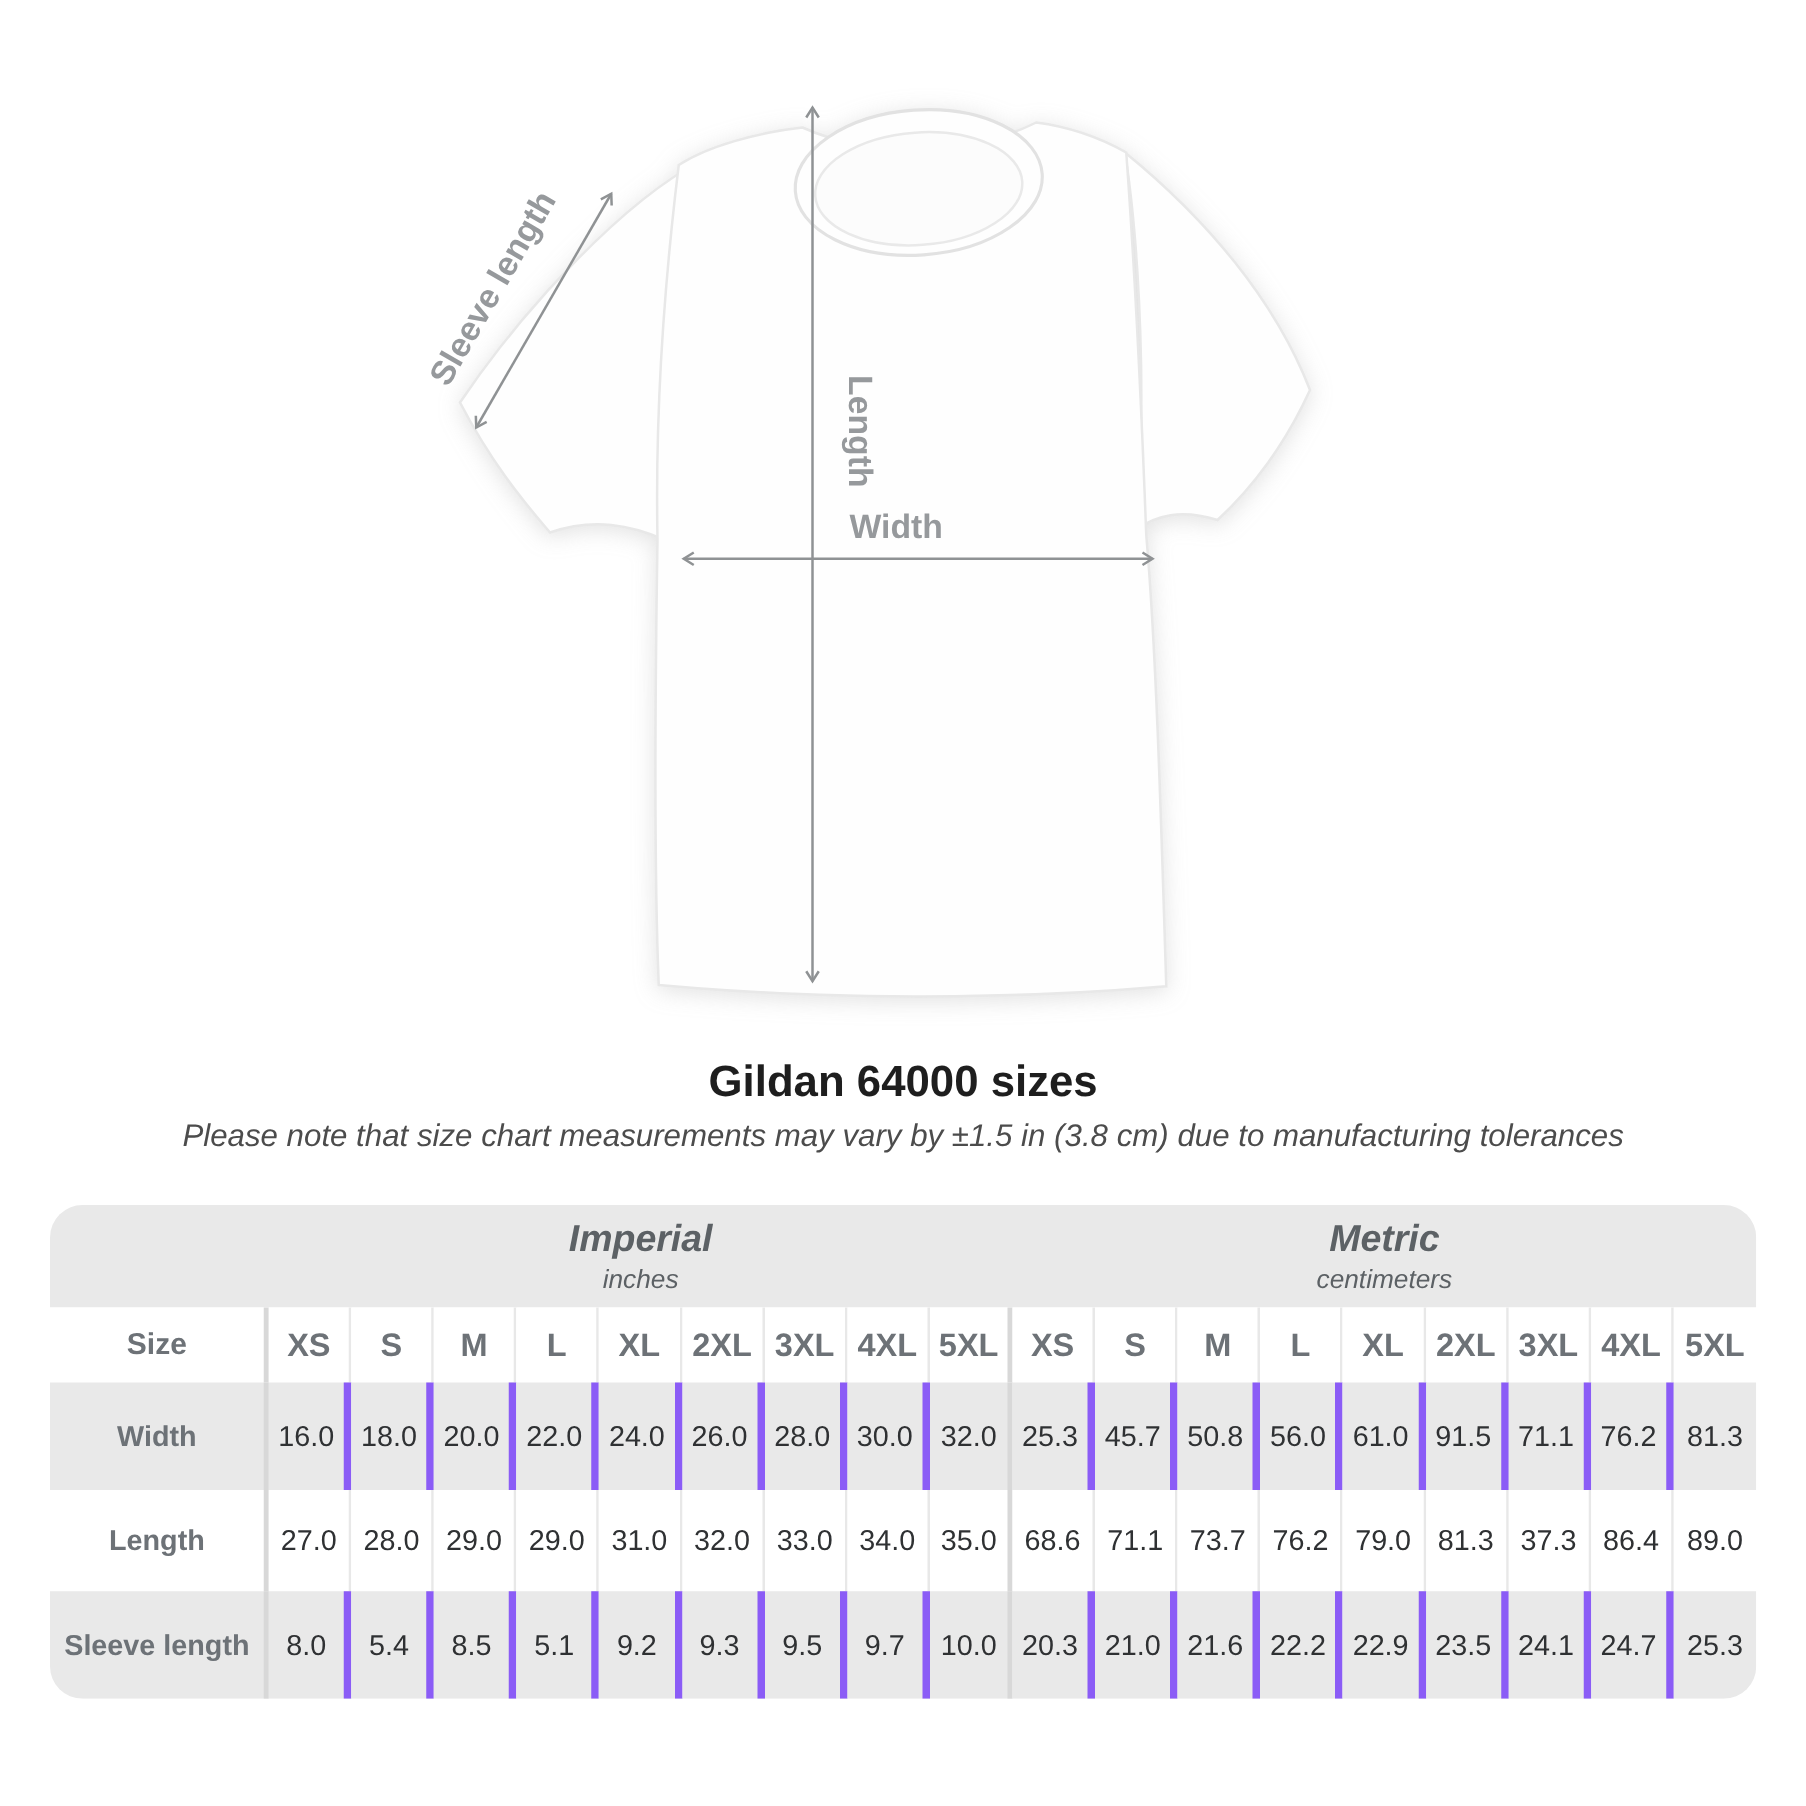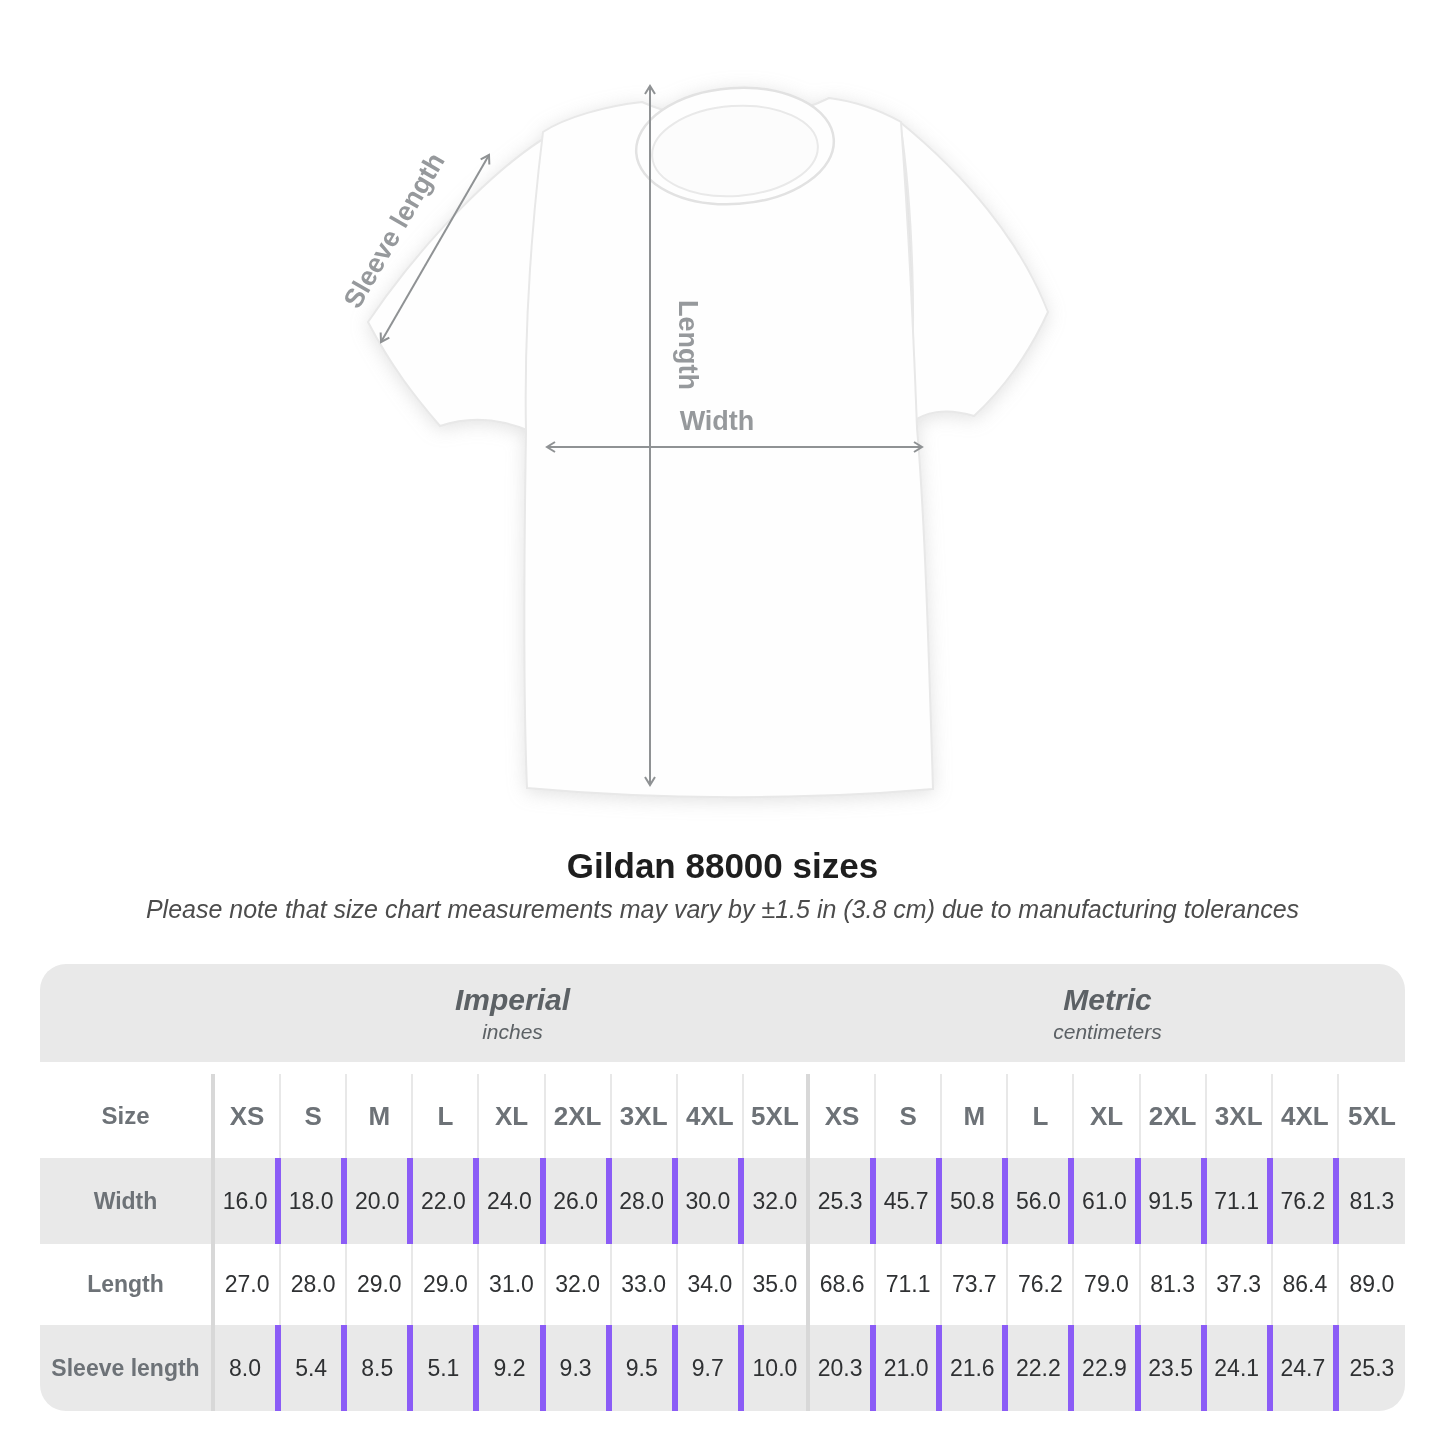--- a/index.html
+++ b/index.html
@@ -33,32 +33,32 @@
     text-align:center;
     font-size:25px; font-style:italic; color:#4c4c4c;
   }
 
   
   .size-table {
     position:absolute; left:40px; top:964px; width:1365px;
     border-radius:26px; overflow:hidden; background:#ffffff;
   }
   .band {
-    height:98px; background:#e9e9e9;
+    height:82px; background:#e9e9e9;
     display:grid; grid-template-columns:175px repeat(18,1fr);
     align-items:center;
   }
   .band .half { text-align:center; color:#5c6165; }
   .band .half.imp { grid-column:2/11; }
   .band .half.met { grid-column:11/20; }
   .band .half .t { font-size:30px; font-weight:700; font-style:italic; line-height:36px; }
   .band .half .u { font-size:21px; font-style:italic; line-height:27px; }
 
   .row { display:grid; grid-template-columns:175px repeat(18,1fr); }
-  .row.sizes   { height:84px;margin-top:12px; }
+  .row.sizes   { height:60px; }
   .row.r-width { height:86px; }
   .row.r-len   { height:81px; }
   .row.r-slv   { height:86px; }
 
   .c {
     display:flex; align-items:center; justify-content:center;
     border-right:2px solid transparent;
   }
   .row.w .c { background:#ffffff; border-right-color:#e8e8e8; }
   .row.g .c { background:#e9e9e9; border-right:6px solid #8b5cf6; }
@@ -92,21 +92,21 @@
 
     <line x1="650" y1="86" x2="650" y2="785" stroke="#8f9294" stroke-width="2" marker-start="url(#ah)" marker-end="url(#ah)"></line>
     <line x1="547" y1="447" x2="922" y2="447" stroke="#8f9294" stroke-width="2" marker-start="url(#ah)" marker-end="url(#ah)"></line>
     <line x1="489" y1="155" x2="381" y2="342" stroke="#8f9294" stroke-width="2" marker-start="url(#ah)" marker-end="url(#ah)"></line>
 
     <text text-anchor="middle" transform="translate(402,235) rotate(-60)">Sleeve length</text>
     <text text-anchor="middle" transform="translate(679,345) rotate(90)">Length</text>
     <text x="717" y="430" text-anchor="middle">Width</text>
   </svg>
 
-  <div class="page-title">Gildan 88000 sizes</div>
+  <div class="page-title">Gildan 64000 sizes</div>
   <div class="page-note">Please note that size chart measurements may vary by ±1.5 in (3.8 cm) due to manufacturing tolerances</div>
 
   <div class="size-table">
 
     <div class="band">
       <div class="half imp">
         <div class="t">Imperial</div>
         <div class="u">inches</div>
       </div>
       <div class="half met">

